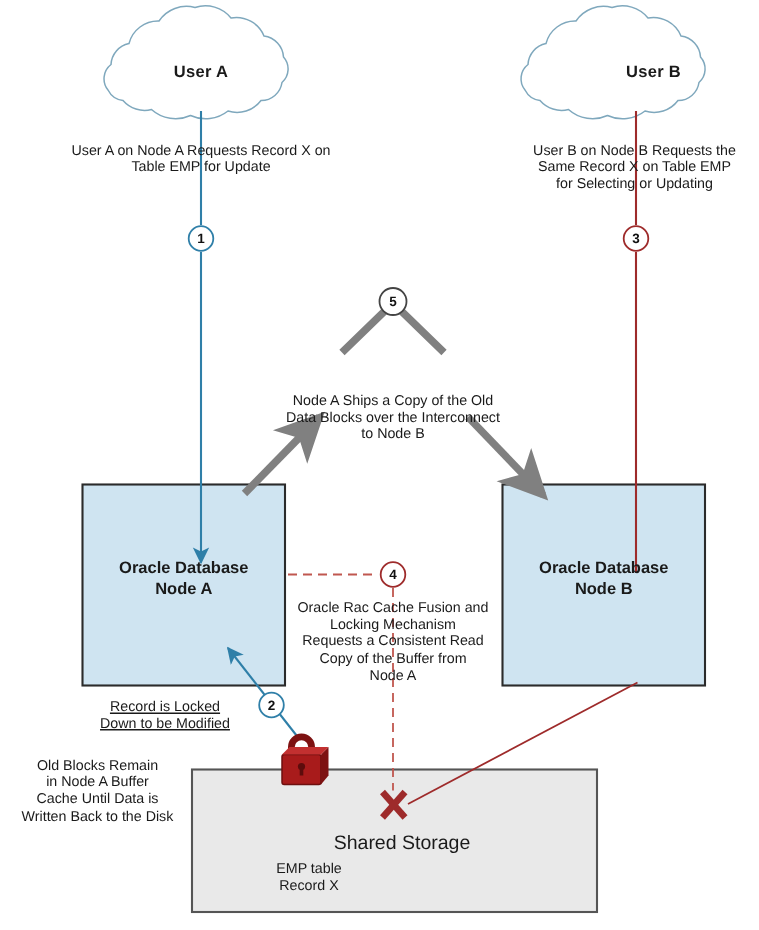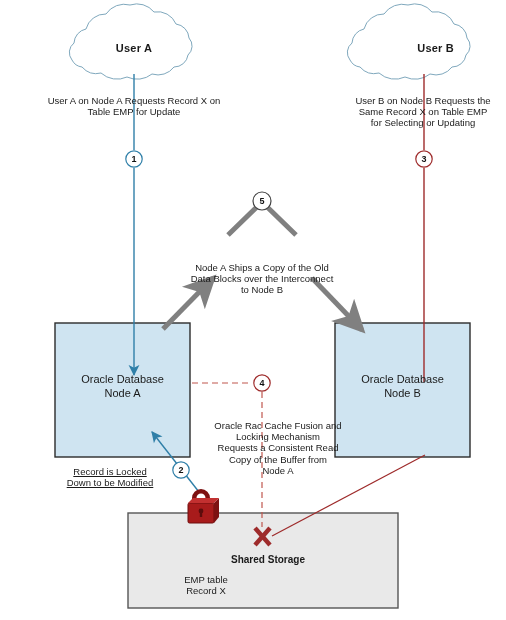--- a/index.html
+++ b/index.html
@@ -4,22 +4,22 @@
 <style>
   html,body{margin:0;padding:0;background:#ffffff;}
   body{width:506px;height:620px;overflow:hidden;
        font-family:"Liberation Sans","DejaVu Sans",sans-serif;
        color:#111111;}
   #stage{position:relative;width:506px;height:451px;}
   #art{position:absolute;left:0;top:0;width:506px;height:620px;}
   .lbl{position:absolute;text-align:center;line-height:1.18;
        font-size:9.5px;color:#1a1a1a;white-space:pre-line;}
   .cloudtitle{font-size:11px;font-weight:bold;letter-spacing:.2px;}
-  .nodetitle{font-size:11px;font-weight:normal;line-height:1.25;}
-  .stor{font-size:10px;font-weight:bold;}
+  .nodetitle{font-size:11px;font-weight:bold;line-height:1.25;}
+  .stor{font-size:13px;font-weight:normal;}
   .num{position:absolute;font-size:9px;font-weight:bold;text-align:center;
        width:16px;line-height:16px;color:#111;}
 </style>
 </head>
 <body>
 
 <div id="stage">
 
   <svg id="art" viewBox="0 0 506 620">
     <defs>
@@ -92,27 +92,31 @@
   <div class="lbl cloudtitle" style="left:394px;top:42px;width:60px;text-align:right;">User B</div>
 
   <div class="lbl" style="left:24px;top:95px;width:220px;">User A on Node A Requests Record X on
 Table EMP for Update</div>
   <div class="lbl" style="left:330px;top:95px;width:186px;">User B on Node B Requests the
 Same Record X on Table EMP
 for Selecting or Updating</div>
   <div class="lbl" style="left:162px;top:238px;width:200px;margin-top:24px;">Node A Ships a Copy of the Old
 Data Blocks over the Interconnect
 to Node B</div>
-  <div class="lbl" style="left:193px;top:420px;width:138px;margin-left:16px;">Oracle Rac Cache Fusion and
+  <div class="lbl" style="left:193px;top:400px;width:138px;">Oracle Rac Cache Fusion and
 Locking Mechanism
 Requests a Consistent Read
 Copy of the Buffer from
 Node A</div>
   <div class="lbl" style="left:50px;top:466px;width:120px;text-decoration:underline;">Record is Locked
 Down to be Modified</div>
+  <div class="lbl" style="left:6px;top:505px;width:118px;">Old Blocks Remain
+in Node A Buffer
+Cache Until Data is
+Written Back to the Disk</div>
 
   <div class="lbl nodetitle" style="left:55px;top:373px;width:135px;">Oracle Database
 Node A</div>
   <div class="lbl nodetitle" style="left:335px;top:373px;width:135px;">Oracle Database
 Node B</div>
 
   <div class="lbl" style="left:161px;top:526px;width:90px;margin-top:48px;">EMP table
 Record X</div>
   <div class="lbl stor" style="left:203px;top:554px;width:130px;">Shared Storage</div>
 

